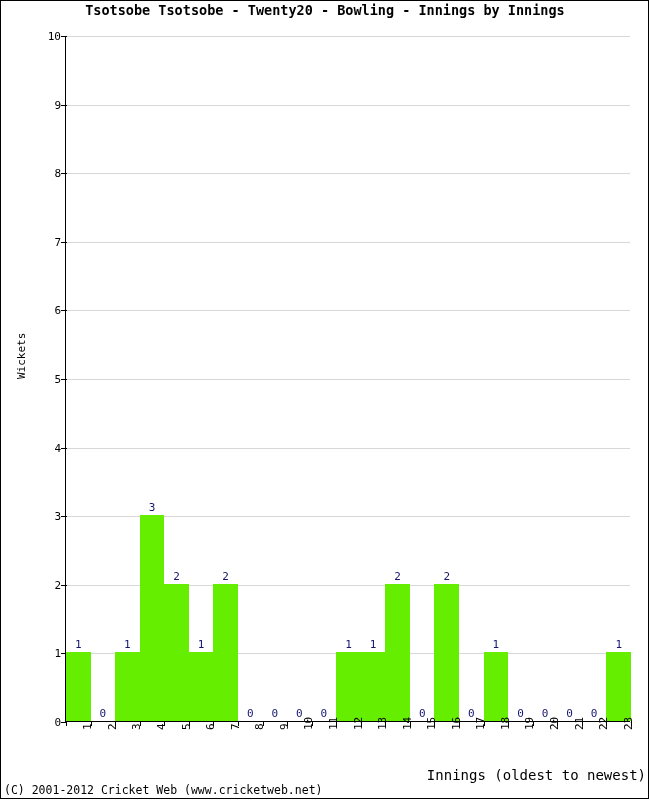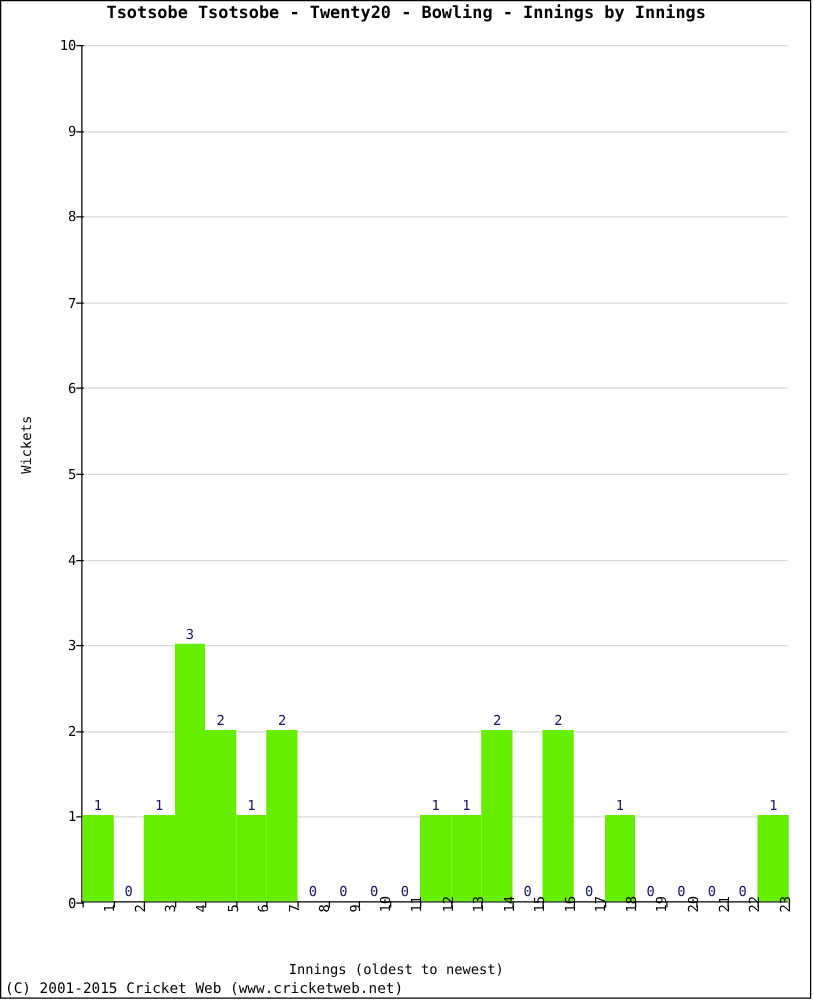--- a/index.html
+++ b/index.html
@@ -125,25 +125,25 @@
     font-size: 11px;
     line-height: 11px;
     transform: rotate(-90deg);
     transform-origin: left top;
     white-space: nowrap;
     font-family: "DejaVu Sans Mono", "Liberation Mono", monospace;
   }
 
   #x-axis-title {
     position: absolute;
-    left: 0;
+    left: 12px;
     top: 770px;
     width: 634px;
-    text-align: center;
-    font-size: 11px;
+    text-align: right;
+    font-size: 14px;
     line-height: 11px;
     white-space: nowrap;
     font-family: "DejaVu Sans Mono", "Liberation Mono", monospace;
   }
 
   
   #footer-copyright {
     position: absolute;
     left: 4px;
     top: 784px;
@@ -289,13 +289,13 @@
     <div class="xlabel" style="left: 499.891px; top: 730px;">18</div>
     <div class="xlabel" style="left: 524.457px; top: 730px;">19</div>
     <div class="xlabel" style="left: 549.022px; top: 730px;">20</div>
     <div class="xlabel" style="left: 573.587px; top: 730px;">21</div>
     <div class="xlabel" style="left: 598.152px; top: 730px;">22</div>
     <div class="xlabel" style="left: 622.717px; top: 730px;">23</div>
   </div>
 
 <div id="x-axis-title">Innings (oldest to newest)</div>
 
-<div id="footer-copyright">(C) 2001-2015 Cricket Web (www.cricketweb.net)</div>
+<div id="footer-copyright">(C) 2001-2012 Cricket Web (www.cricketweb.net)</div>
 
 </body></html>

